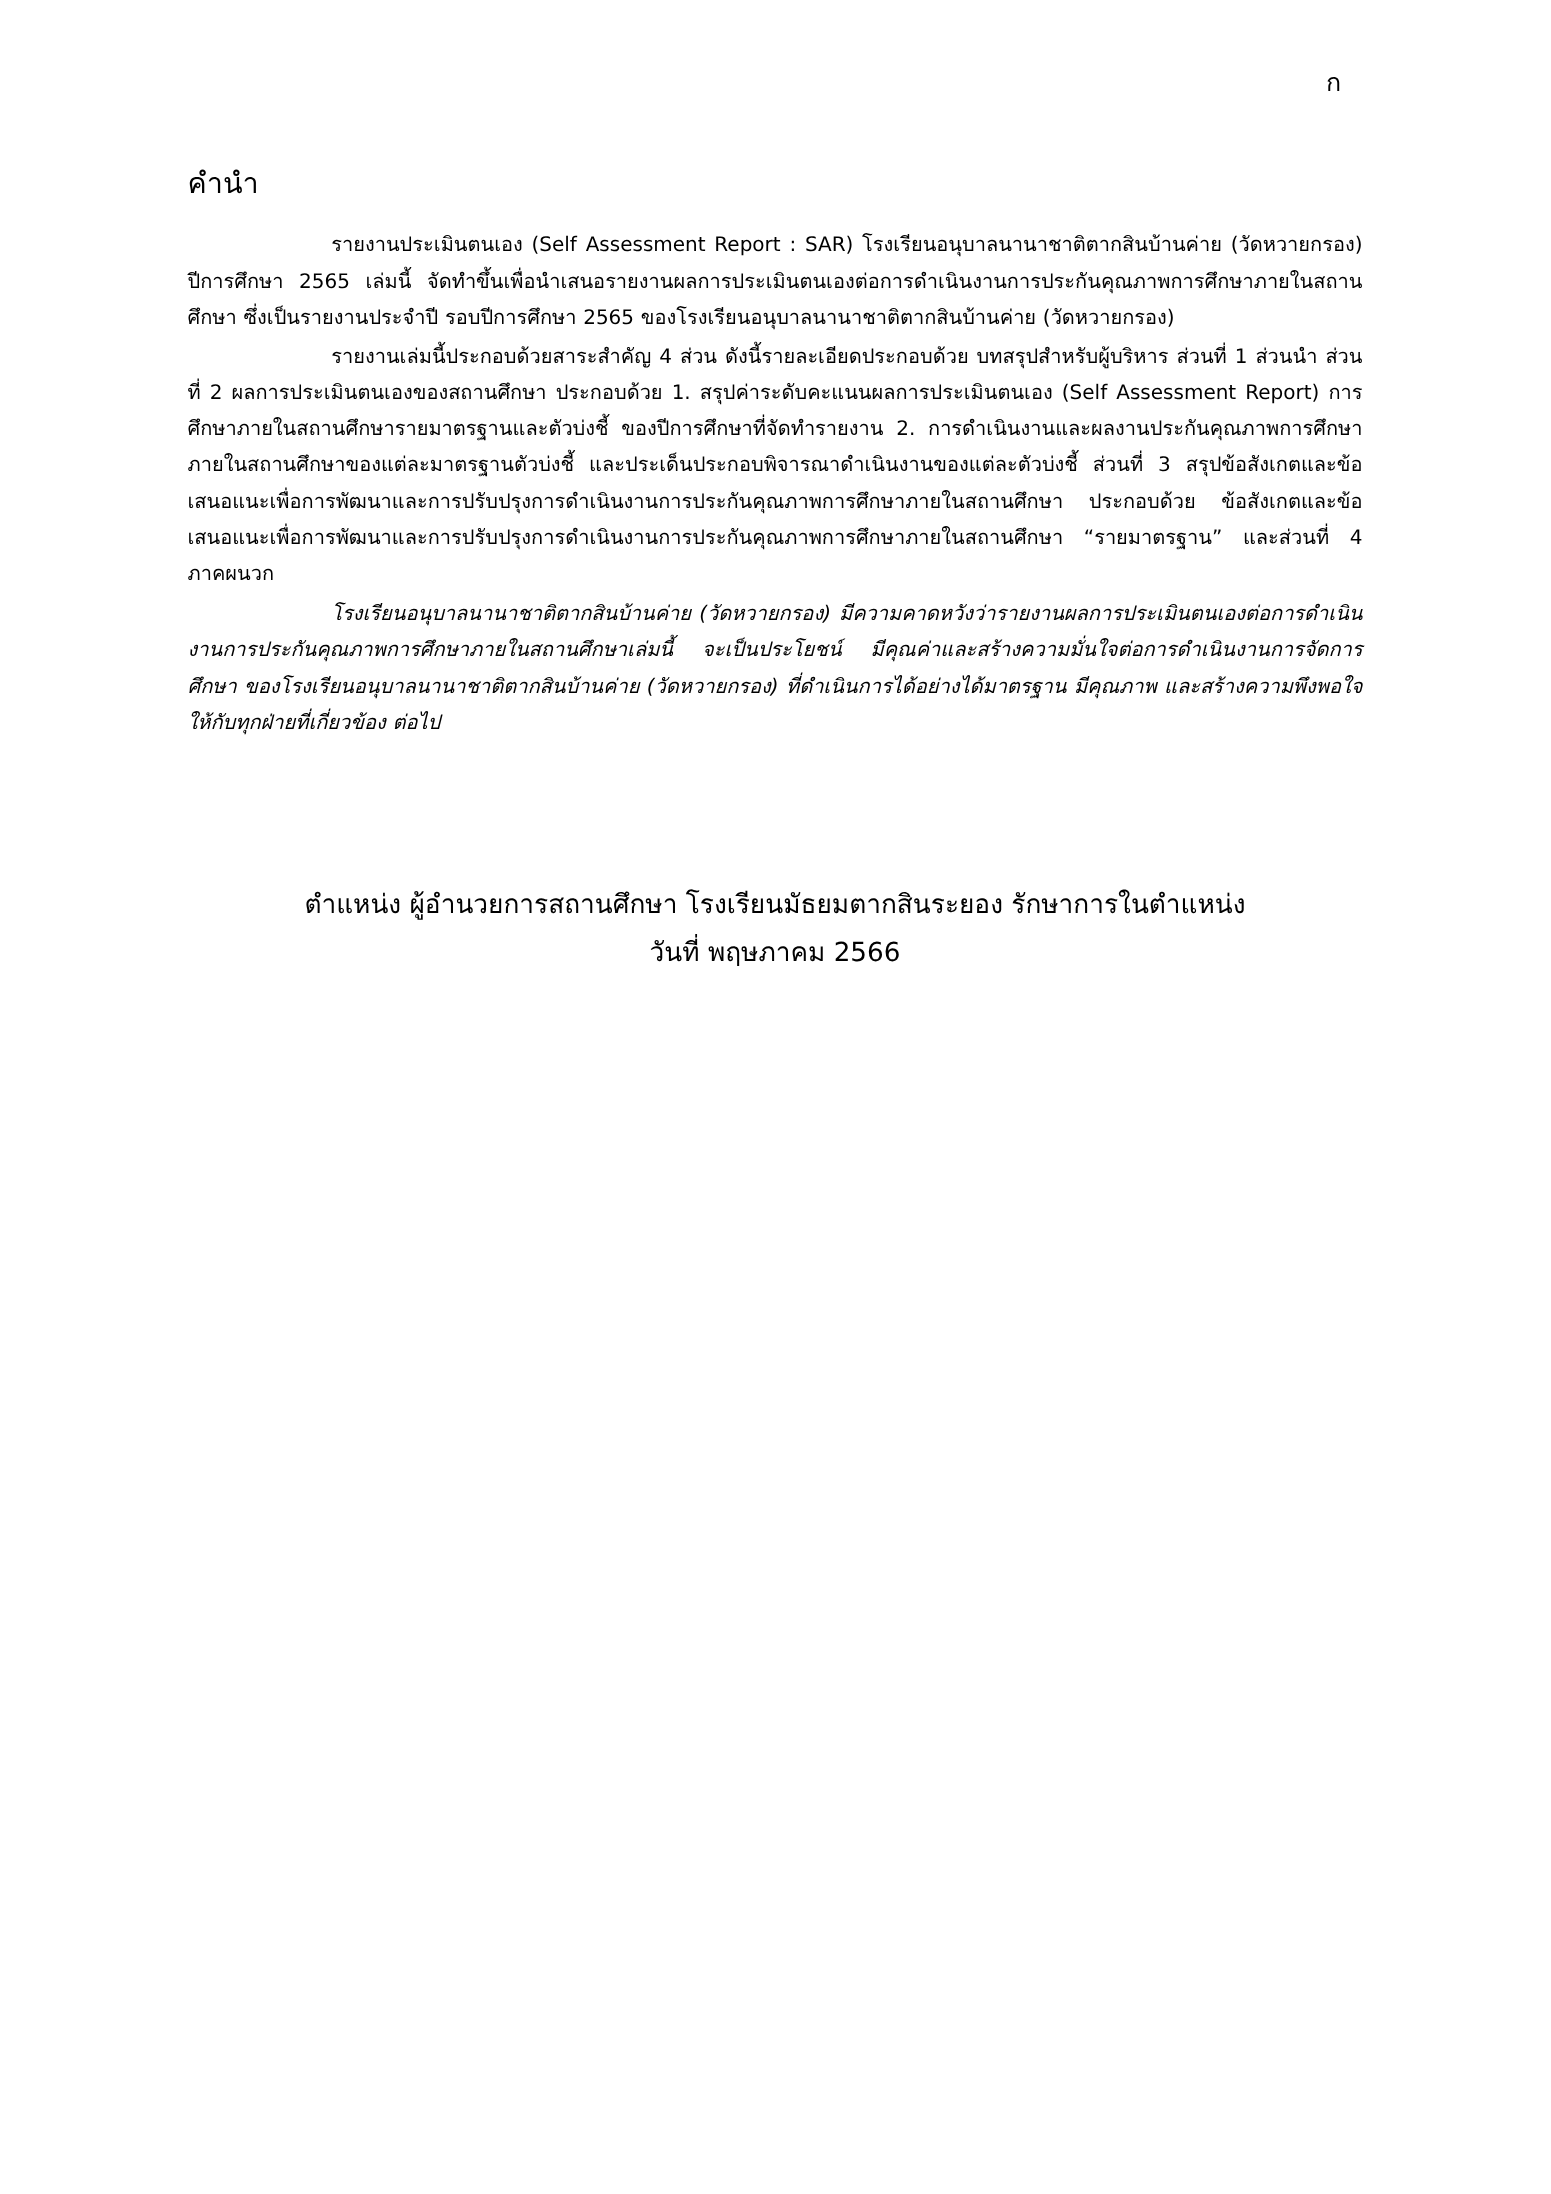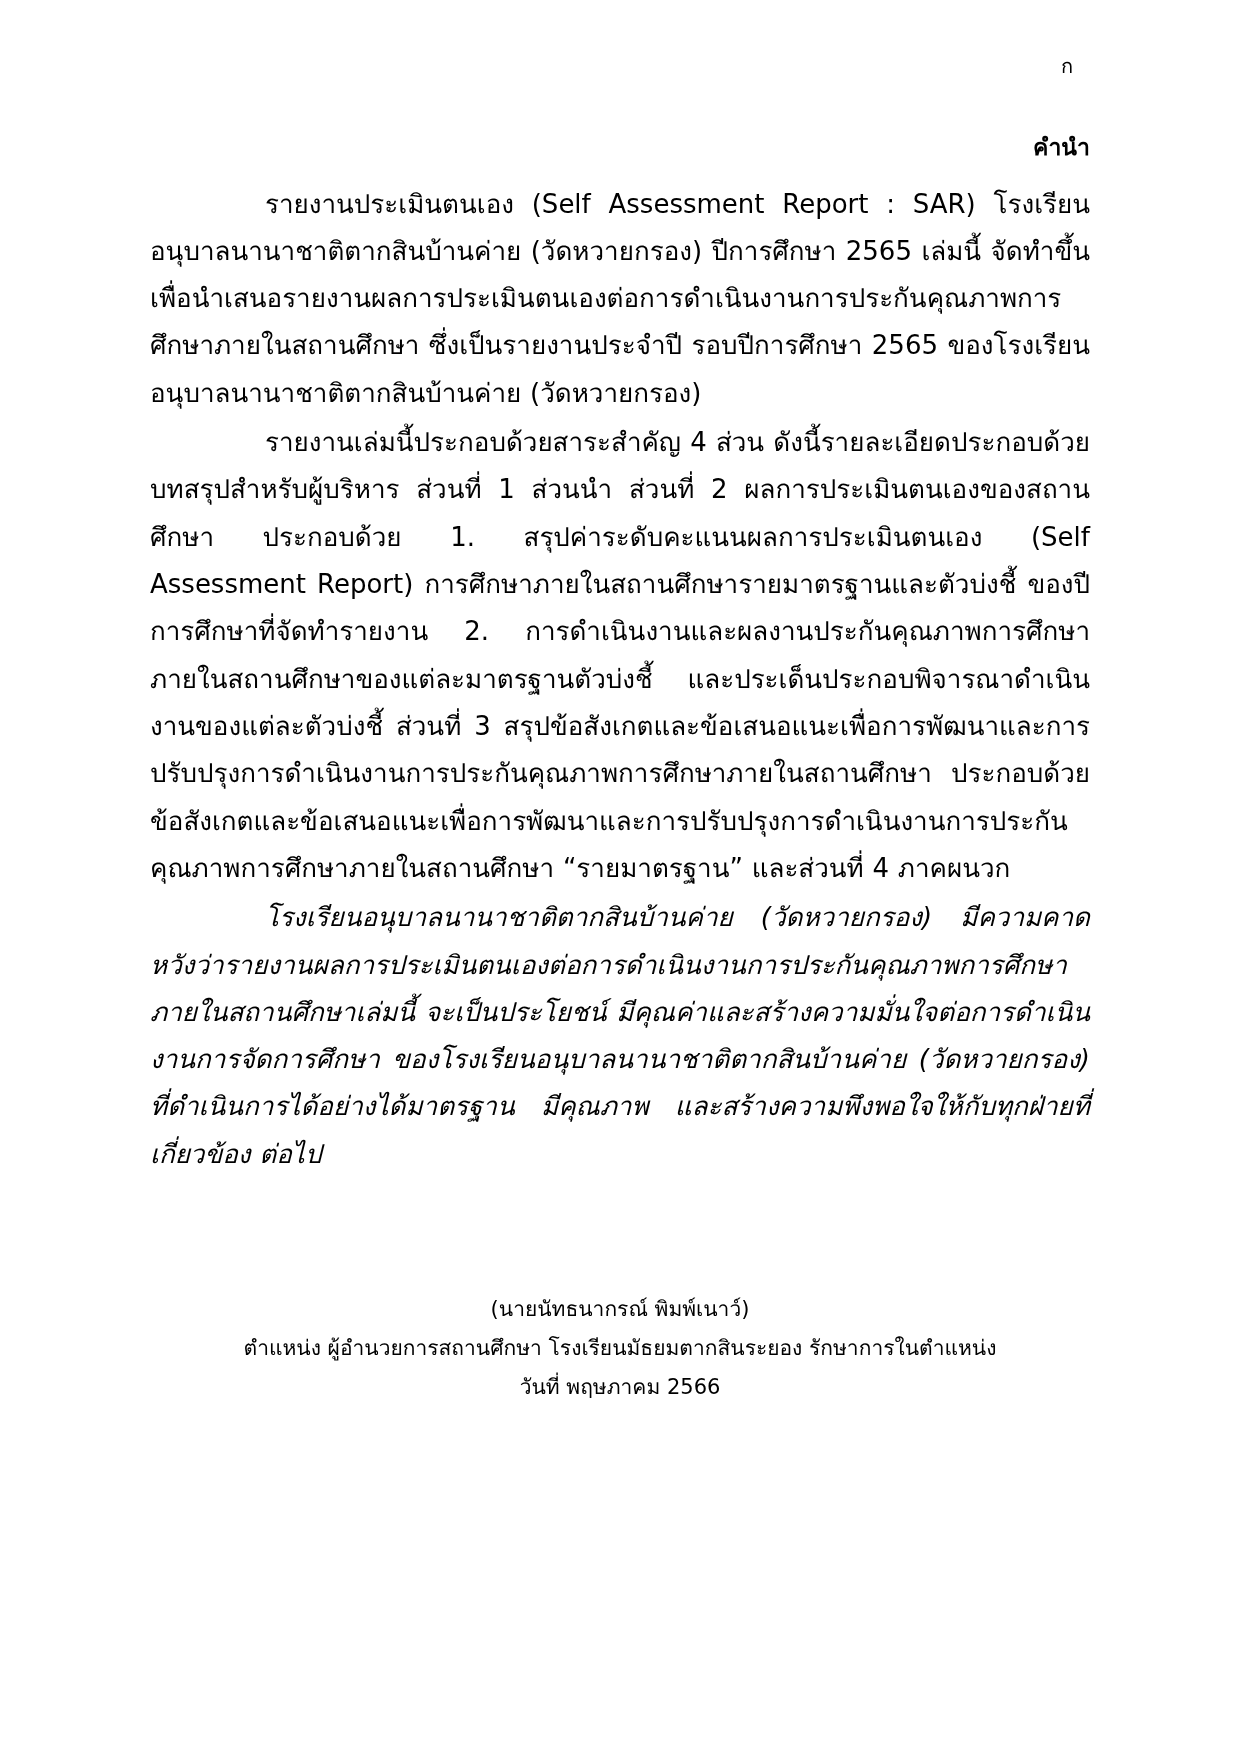--- a/index.html
+++ b/index.html
@@ -26,28 +26,28 @@
     line-height: 1;
     color: #000;
   }
   .content {
     position: absolute;
     left: 150px;
     top: 130px;
     width: 940px;
   }
   .doc-title {
-    text-align: right;
+    text-align: left;
     font-size: 23px;
-    font-weight: bold;
+    font-weight: normal;
     margin: 0 0 16px 0;
     line-height: 1.5;
   }
   .para {
-    font-size: 26px;
+    font-size: 16px;
     line-height: 1.82;
     text-align: justify;
     text-justify: inter-word;
     text-indent: 115px;
     margin: 0 0 2px 0;
     word-spacing: 0.02em;
   }
   .para:last-of-type {
     text-align: justify;
     font-style: italic;
@@ -77,19 +77,18 @@
 
     <h1 class="doc-title">คำนำ</h1>
 
     <p class="para">รายงานประเมินตนเอง (Self Assessment Report : SAR) โรงเรียนอนุบาลนานาชาติตากสินบ้านค่าย (วัดหวายกรอง) ปีการศึกษา 2565 เล่มนี้ จัดทำขึ้นเพื่อนำเสนอรายงานผลการประเมินตนเองต่อการดำเนินงานการประกันคุณภาพการศึกษาภายในสถานศึกษา ซึ่งเป็นรายงานประจำปี รอบปีการศึกษา 2565 ของโรงเรียนอนุบาลนานาชาติตากสินบ้านค่าย (วัดหวายกรอง)</p>
 
     <p class="para">รายงานเล่มนี้ประกอบด้วยสาระสำคัญ 4 ส่วน ดังนี้รายละเอียดประกอบด้วย บทสรุปสำหรับผู้บริหาร ส่วนที่ 1 ส่วนนำ ส่วนที่ 2 ผลการประเมินตนเองของสถานศึกษา ประกอบด้วย 1. สรุปค่าระดับคะแนนผลการประเมินตนเอง (Self Assessment Report) การศึกษาภายในสถานศึกษารายมาตรฐานและตัวบ่งชี้ ของปีการศึกษาที่จัดทำรายงาน 2. การดำเนินงานและผลงานประกันคุณภาพการศึกษาภายในสถานศึกษาของแต่ละมาตรฐานตัวบ่งชี้ และประเด็นประกอบพิจารณาดำเนินงานของแต่ละตัวบ่งชี้ ส่วนที่ 3 สรุปข้อสังเกตและข้อเสนอแนะเพื่อการพัฒนาและการปรับปรุงการดำเนินงานการประกันคุณภาพการศึกษาภายในสถานศึกษา ประกอบด้วย ข้อสังเกตและข้อเสนอแนะเพื่อการพัฒนาและการปรับปรุงการดำเนินงานการประกันคุณภาพการศึกษาภายในสถานศึกษา “รายมาตรฐาน” และส่วนที่ 4 ภาคผนวก</p>
 
     <p class="para">โรงเรียนอนุบาลนานาชาติตากสินบ้านค่าย (วัดหวายกรอง) มีความคาดหวังว่ารายงานผลการประเมินตนเองต่อการดำเนินงานการประกันคุณภาพการศึกษาภายในสถานศึกษาเล่มนี้ จะเป็นประโยชน์ มีคุณค่าและสร้างความมั่นใจต่อการดำเนินงานการจัดการศึกษา ของโรงเรียนอนุบาลนานาชาติตากสินบ้านค่าย (วัดหวายกรอง) ที่ดำเนินการได้อย่างได้มาตรฐาน มีคุณภาพ และสร้างความพึงพอใจให้กับทุกฝ่ายที่เกี่ยวข้อง ต่อไป</p>
 
     <div class="signature">
-      <div class="sig-name">(นายนัทธนากรณ์  พิมพ์เนาว์)</div>
       <div class="sig-pos1">ตำแหน่ง ผู้อำนวยการสถานศึกษา โรงเรียนมัธยมตากสินระยอง รักษาการในตำแหน่ง</div>
       <div class="sig-date">วันที่    พฤษภาคม  2566</div>
     </div>
 
   </div>
 </div>
 
 </body></html>

